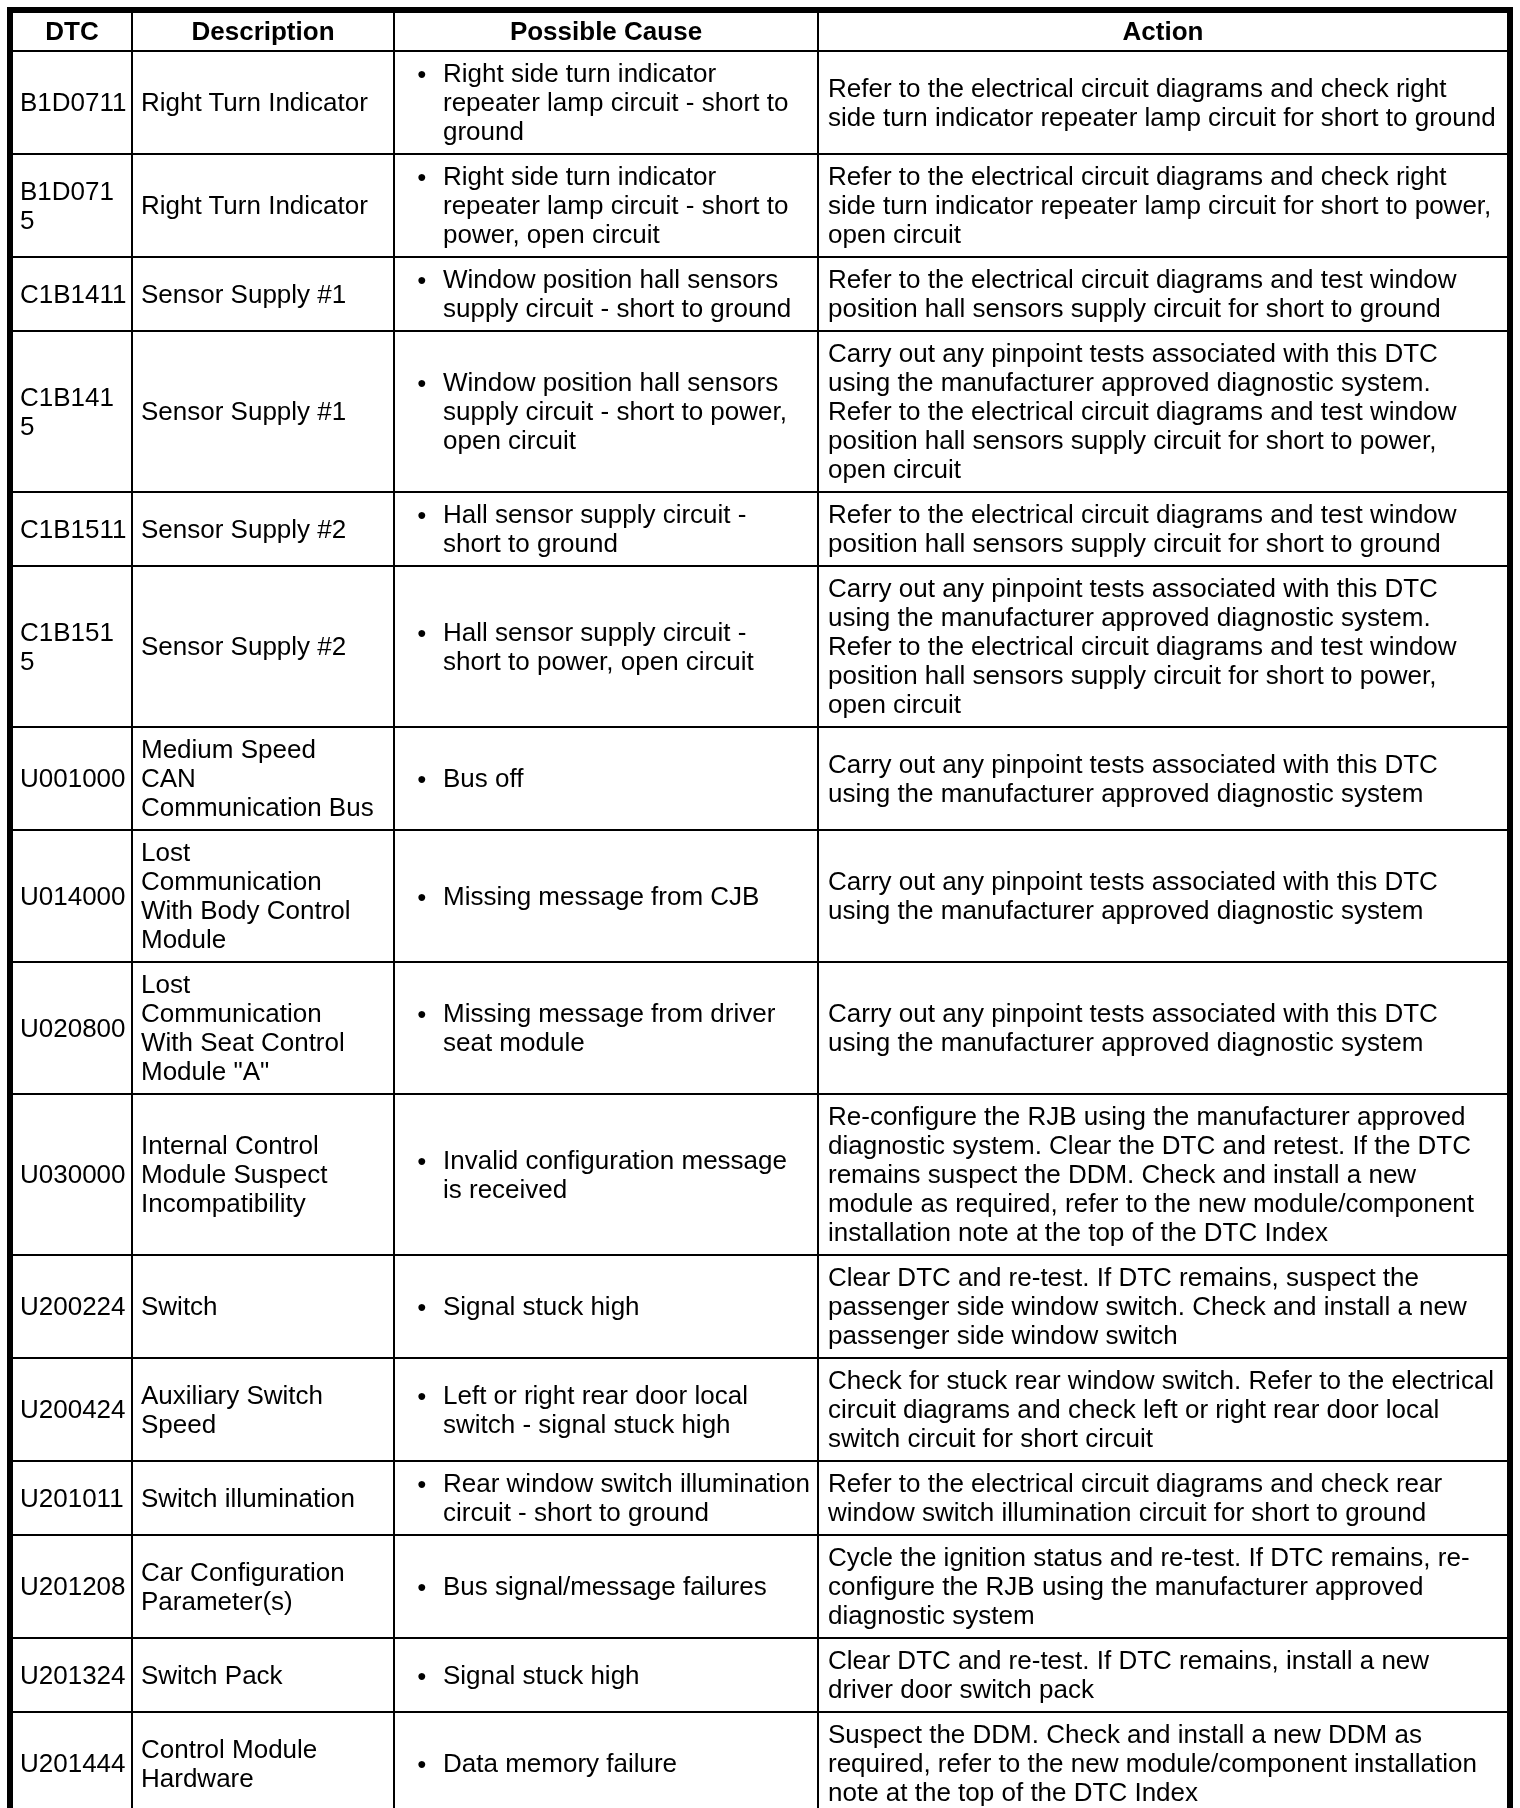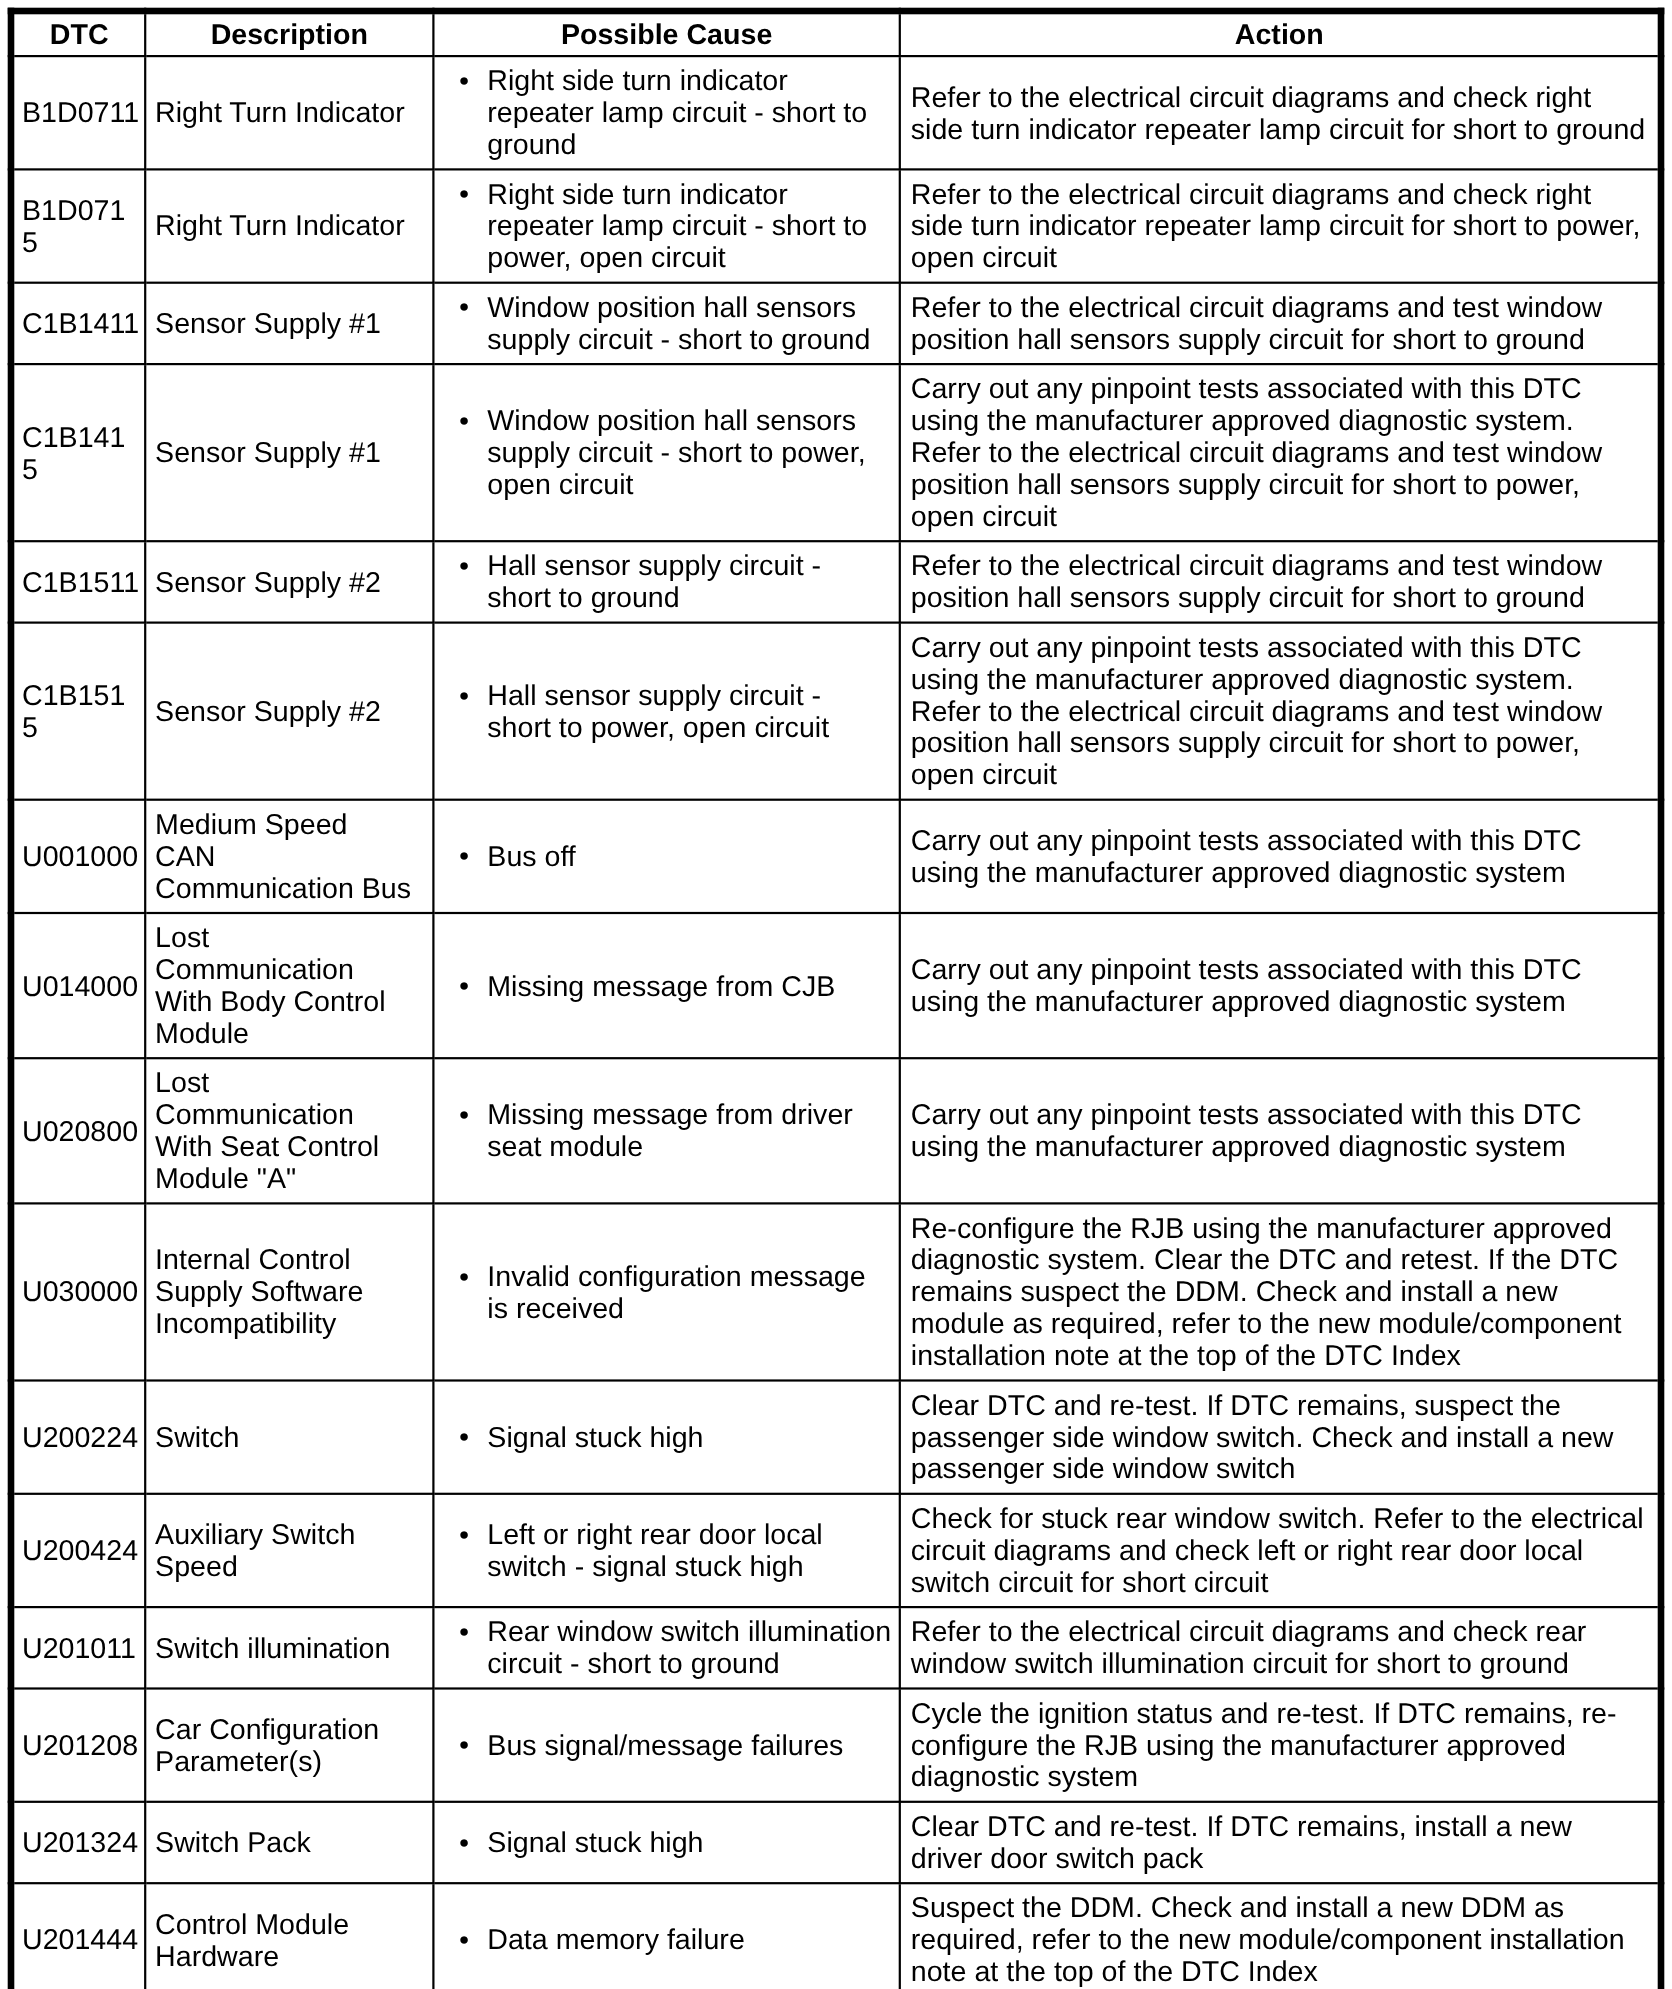--- a/index.html
+++ b/index.html
@@ -187,21 +187,21 @@
       <div class="bullet-item">
         <span class="bullet">●</span>
         <span class="cause-text">Missing message from driver seat module</span>
       </div>
     </td>
     <td class="col-action">Carry out any pinpoint tests associated with this DTC using the manufacturer approved diagnostic system</td>
   </tr>
 
   <tr>
     <td class="col-dtc">U030000</td>
-    <td class="col-desc">Internal Control Supply Software Incompatibility</td>
+    <td class="col-desc">Internal Control Module Suspect Incompatibility</td>
     <td class="col-cause">
       <div class="bullet-item">
         <span class="bullet">●</span>
         <span class="cause-text">Invalid configuration message is received</span>
       </div>
     </td>
     <td class="col-action">Re-configure the RJB using the manufacturer approved diagnostic system. Clear the DTC and retest. If the DTC remains suspect the DDM. Check and install a new module as required, refer to the new module/component installation note at the top of the DTC Index</td>
   </tr>
 
   <tr>

